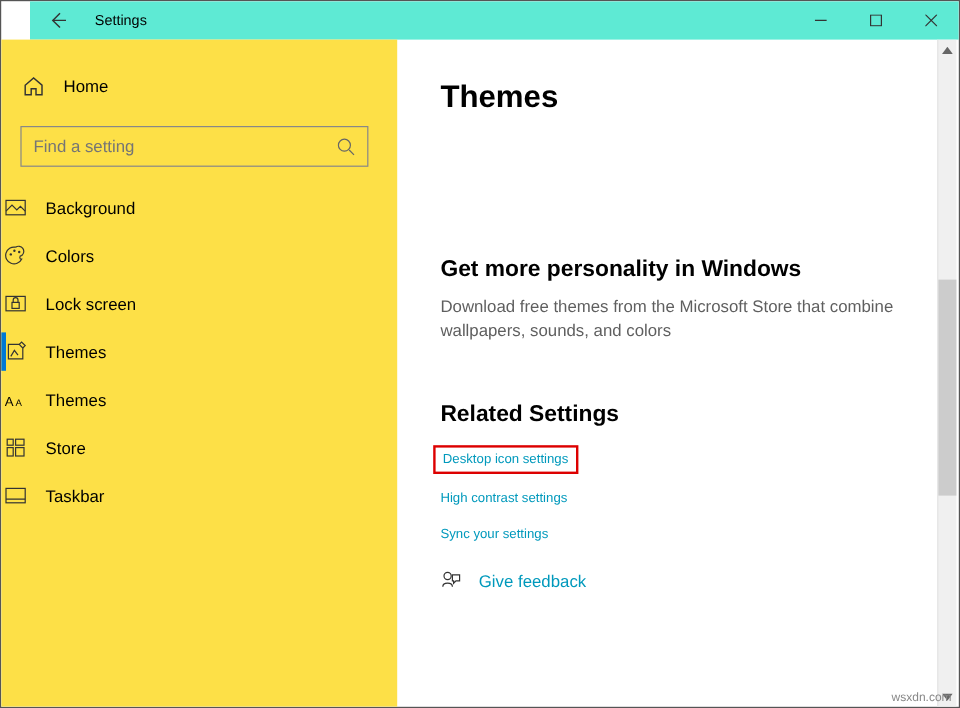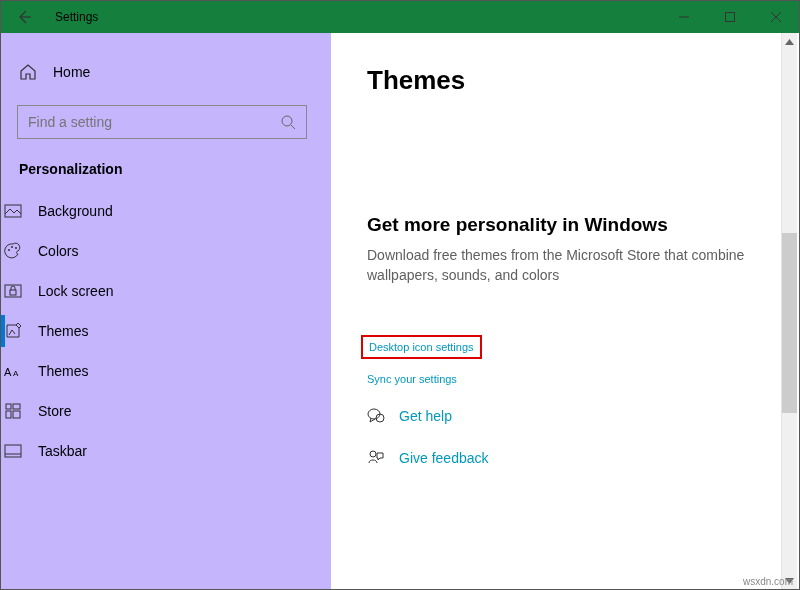--- a/index.html
+++ b/index.html
@@ -1,26 +1,26 @@
 <!DOCTYPE html>
 <html><head>
   <meta charset="utf-8">
   <style>
     * { margin: 0; padding: 0; box-sizing: border-box; font-family: "Segoe UI", Arial, sans-serif; }
     body { width: 800px; height: 590px; border: 1px solid #555; position: relative; background: #fff; overflow: hidden; }
     
-    .titlebar { height: 32px; display: flex; align-items: center; background: #15803d; }
+    .titlebar { height: 32px; display: flex; align-items: center; background: #5eead4; margin-left: 24px; }
     .tb-back { width: 46px; height: 32px; display:flex; align-items:center; justify-content:center; }
     .tb-title { font-size: 12px; padding-left: 8px; flex: 1; }
     .tb-ctrl { width: 46px; height: 32px; display:flex; align-items:center; justify-content:center; }
     .tb-ctrl svg, .tb-back svg { display:block; }
     
     .body { display:flex; height: calc(100% - 32px); }
     
-    .sidebar { width: 330px; background: #c4b5fd; padding-top: 20px; position: relative; }
+    .sidebar { width: 330px; background: #fde047; padding-top: 20px; position: relative; }
     .home { display:flex; align-items:center; padding: 10px 18px; gap: 16px; font-size: 14px; }
     .search { margin: 14px 24px 14px 16px; border: 1.5px solid #888; height: 34px; display:flex; align-items:center; padding: 0 10px; justify-content: space-between; gap: 24px; }
     .search input { border:none; background:transparent; outline:none; font-size:14px; width: 80%;}
     .cat { padding: 8px 18px 14px; font-weight: 600; font-size: 14px; }
     .nav-item { display:flex; align-items:center; padding: 11px 3px; gap: 16px; font-size: 14px; position: relative; }
     .nav-item.active::before { content:""; position:absolute; left:0; top:4px; bottom:4px; width:4px; background:#0078d4; }
     .nav-icon { width:18px; height:18px; display:flex; align-items:center; justify-content:center; }
     
     .content { flex:1; padding: 32px 0 0 36px; position:relative; overflow:hidden; }
     .page-title { font-size: 26px; font-weight: 600; margin-bottom: 2px; }
@@ -82,21 +82,20 @@
       </span>
       <span>Home</span>
     </div>
     <div class="search">
       <input type="text" placeholder="Find a setting" style="">
       <svg width="15" height="15" viewBox="0 0 15 15">
           <circle cx="6" cy="6" r="5" stroke="#666" fill="none"></circle>
           <line x1="10" y1="10" x2="14" y2="14" stroke="#666"></line>
         </svg>
     </div>
-    <div class="cat">Personalization</div>
 
     <div class="nav-item">
       <span class="nav-icon">
         <svg width="18" height="18" viewBox="0 0 18 18">
             <rect x="1" y="3" width="16" height="12" stroke="#333" fill="none"></rect>
             <path d="M1 12 L6 7 L10 11 L13 8 L17 12" stroke="#333" fill="none"></path>
           </svg>
       </span>
       <span>Background</span>
     </div>
@@ -162,33 +161,25 @@
     </div>
   </div>
 
   <div class="content">
     <div class="page-title">Themes</div>
     <div class="subimg"></div>
 
     <div class="section-h1">Get more personality in Windows</div>
     <div class="section-p">Download free themes from the Microsoft Store that combine wallpapers, sounds, and colors</div>
 
+    <div class="section-h2">Related Settings</div>
     <a class="link boxed">Desktop icon settings</a><br>
+    <a class="link">High contrast settings</a>
     <a class="link">Sync your settings</a>
 
-    <div class="help-row" style="margin-top:22px;">
-      <span class="hicon">
-        <svg width="18" height="18" viewBox="0 0 18 18">
-            <ellipse cx="7" cy="7" rx="6" ry="5" stroke="#333" fill="none"></ellipse>
-            <path d="M4 11 L3 15 L8 12" stroke="#333" fill="none"></path>
-            <circle cx="13" cy="11" r="4" stroke="#333" fill="none"></circle>
-          </svg>
-      </span>
-      <a>Get help</a>
-    </div>
     <div class="help-row">
       <span class="hicon">
         <svg width="18" height="18" viewBox="0 0 18 18">
             <circle cx="6" cy="5" r="3" stroke="#333" fill="none"></circle>
             <path d="M2 14 C2 10 10 10 10 14" stroke="#333" fill="none"></path>
             <path d="M10 4 H16 V9 H13 L11 11 V9 H10 Z" stroke="#333" fill="none"></path>
           </svg>
       </span>
       <a>Give feedback</a>
     </div>

